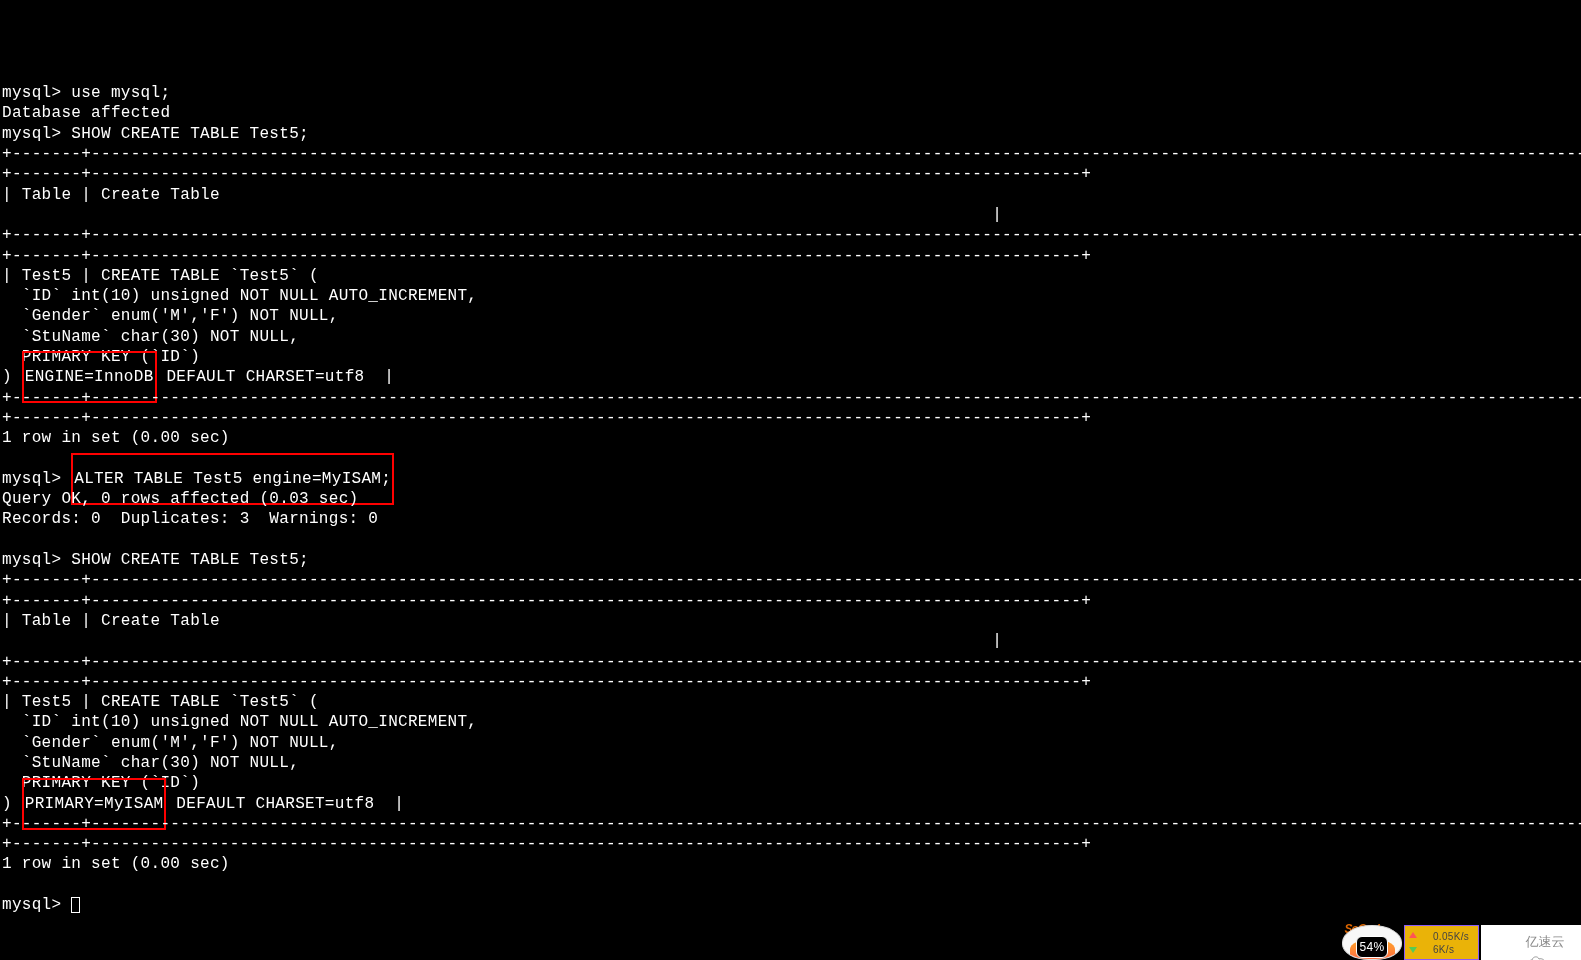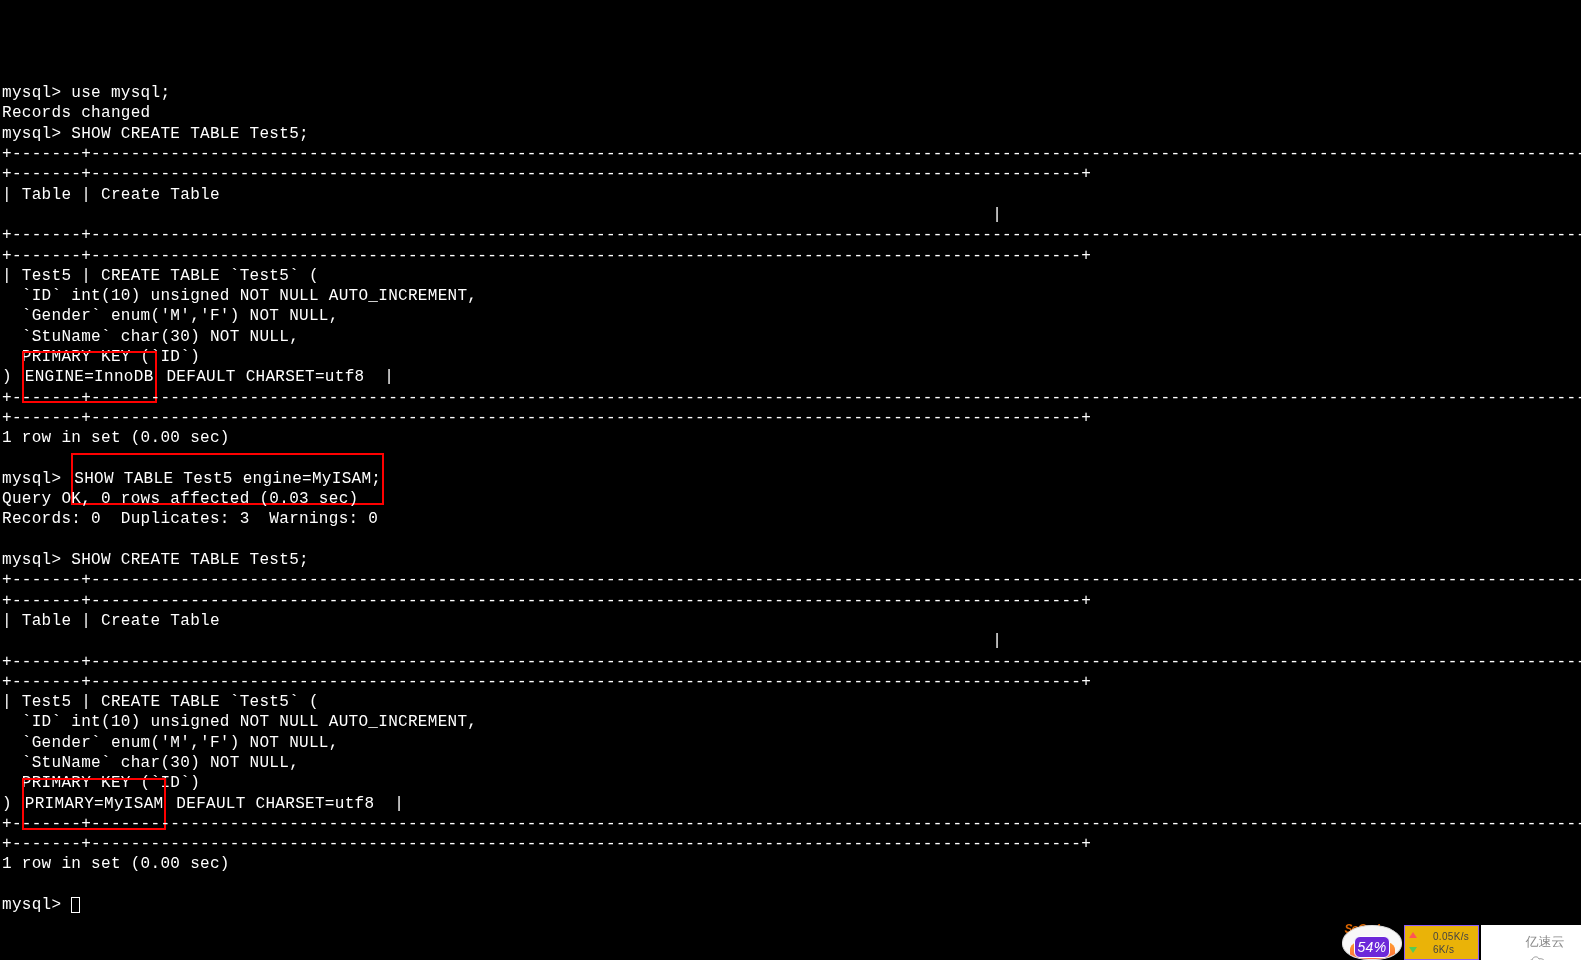--- a/index.html
+++ b/index.html
@@ -80,28 +80,27 @@
       border-radius: 50% 50% 0 0;
     }
     .huorong-eyes {
       position: absolute; top: 5px; width: 100%;
       display: flex; justify-content: space-around;
     }
     .huorong-eye { width: 4px; height: 4px; background: #333; border-radius: 50%; }
     .huorong-badge {
       position: absolute;
       bottom: 1px;
-      background: #6d28d9;
+      background: #000000;
       color: white;
-      font-size: 14px;
+      font-size: 12px;
       font-family: Arial;
       padding: 0 3px;
       border-radius: 6px;
       border: 1px solid #fff;
-      font-style: italic;
     }
     .netspeed-box {
       width: 75px;
       height: 35px;
       background: #eab308;
       border: 1px solid #8b5cf6;
       margin-left: 2px;
       display: flex;
       flex-direction: column;
       justify-content: center;
@@ -155,39 +154,39 @@
       color: #888;
       letter-spacing: 0;
     }
   </style>
 </head>
 <body>
 
 
 
 <div class="terminal"><span>mysql&gt; </span><span>use mysql;</span>
-<span>Records changed</span>
+<span>Database affected</span>
 <span>mysql&gt; </span><span>SHOW CREATE TABLE Test5;</span>
 <span>+-------+-----------------------------------------------------------------------------------------------------------------------------------------------------------------------------------------------------------------------------------------------------------------+</span>
 <span>+-------+----------------------------------------------------------------------------------------------------+</span>
 <span>| Table | Create Table</span>
 <span>                                                                                                    |</span>
 <span>+-------+-----------------------------------------------------------------------------------------------------------------------------------------------------------------------------------------------------------------------------------------------------------------+</span>
 <span>+-------+----------------------------------------------------------------------------------------------------+</span>
 <span>| Test5 | CREATE TABLE `Test5` (</span>
 <span>  `ID` int(10) unsigned NOT NULL AUTO_INCREMENT,</span>
 <span>  `Gender` enum('M','F') NOT NULL,</span>
 <span>  `StuName` char(30) NOT NULL,</span>
 <span>  PRIMARY KEY (`ID`)</span>
 <span>) </span><span class="highlight-red">ENGINE=InnoDB</span><span> DEFAULT CHARSET=utf8  |</span>
 <span>+-------+-----------------------------------------------------------------------------------------------------------------------------------------------------------------------------------------------------------------------------------------------------------------+</span>
 <span>+-------+----------------------------------------------------------------------------------------------------+</span>
 <span>1 row in set (0.00 sec)</span>
 
-<span>mysql&gt; </span><span class="highlight-red">SHOW TABLE Test5 engine=MyISAM;</span>
+<span>mysql&gt; </span><span class="highlight-red">ALTER TABLE Test5 engine=MyISAM;</span>
 <span>Query OK, 0 rows affected (0.03 sec)</span>
 <span>Records: 0  Duplicates: 3  Warnings: 0</span>
 
 <span>mysql&gt; </span><span>SHOW CREATE TABLE Test5;</span>
 <span>+-------+-----------------------------------------------------------------------------------------------------------------------------------------------------------------------------------------------------------------------------------------------------------------+</span>
 <span>+-------+----------------------------------------------------------------------------------------------------+</span>
 <span>| Table | Create Table</span>
 <span>                                                                                                    |</span>
 <span>+-------+-----------------------------------------------------------------------------------------------------------------------------------------------------------------------------------------------------------------------------------------------------------------+</span>
 <span>+-------+----------------------------------------------------------------------------------------------------+</span>

